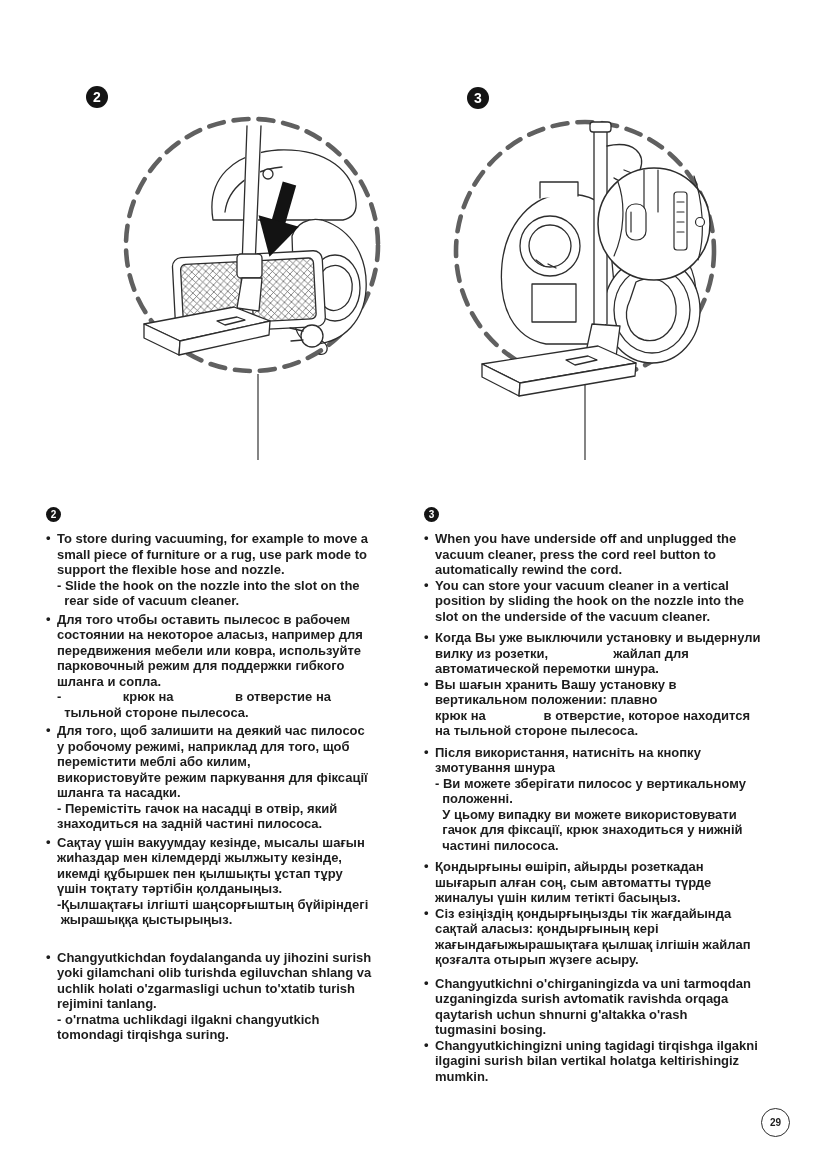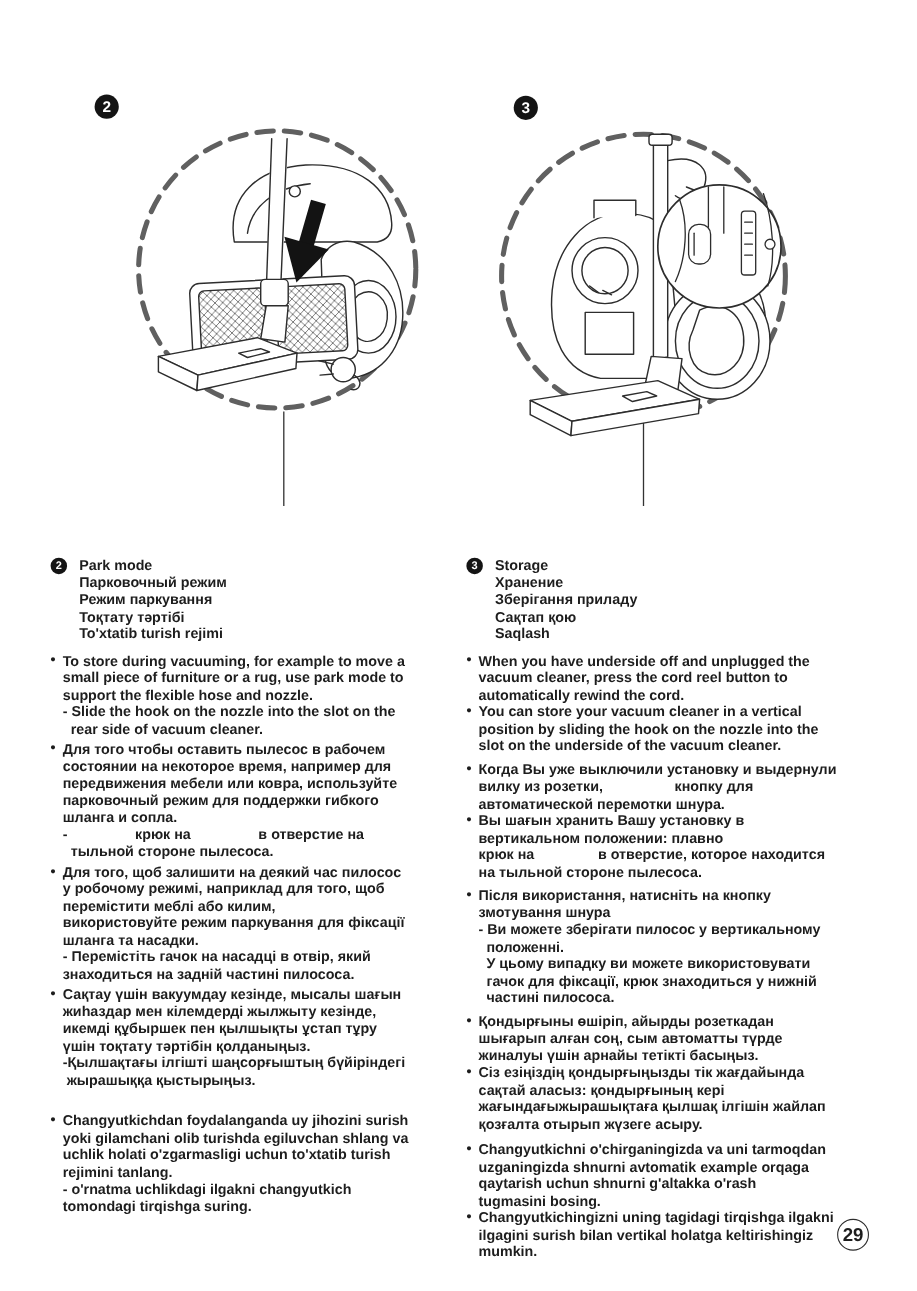--- a/index.html
+++ b/index.html
@@ -22,21 +22,21 @@
     margin-right:11px;margin-top:1px;
   }
   .heading div{white-space:pre;}
   .bullet{position:relative;padding-left:11px;}
   .dot{position:absolute;left:0;top:-1px;}
   .btxt{display:block;white-space:pre-wrap;}
   .mt0{margin-top:0;} .mt3{margin-top:3px;} .mt6{margin-top:6px;} .mt8{margin-top:8px;} .mt22{margin-top:22px;}
   
   .page-num{
     position:absolute;left:761px;top:1108px;width:27px;height:27px;border:1.4px solid #2d2d2d;border-radius:50%;
-    display:flex;align-items:center;justify-content:center;font-size:17px;font-weight:600;color:#1d1d1d;
+    display:flex;align-items:center;justify-content:center;font-size:10px;font-weight:600;color:#1d1d1d;
   }
 </style>
 </head>
 <body>
 
 <div class="page">
 
   <div class="fig-badge" style="left:86px;top:86px;">2</div>
   <div class="fig-badge" style="left:467px;top:87px;">3</div>
 
@@ -128,41 +128,34 @@
         <rect x="226" y="80" width="13" height="58" rx="3" fill="#fff"></rect>
         <path d="M229 90 h7 M229 100 h7 M229 110 h7 M229 120 h7"></path>
         <circle cx="252" cy="110" r="4.5" fill="#fff"></circle>
       </g>
     </g>
   </svg>
 
   <section class="col" style="left:46px;top:506px;width:358px;">
     <div class="heading-row">
       <span class="marker">2</span>
-      <div class="heading">
-        <div>Park mode</div>
-        <div>Парковочный режим</div>
-        <div>Режим паркування</div>
-        <div>Тоқтату тәртібі</div>
-        <div>To'xtatib turish rejimi</div>
-      </div>
     </div>
     <div class="bullets">
       <div class="bullet mt0">
         <span class="dot">•</span>
         <span class="btxt">To store during vacuuming, for example to move a
 small piece of furniture or a rug, use park mode to
 support the flexible hose and nozzle.
 - Slide the hook on the nozzle into the slot on the
   rear side of vacuum cleaner.</span>
       </div>
       <div class="bullet mt3">
         <span class="dot">•</span>
         <span class="btxt">Для того чтобы оставить пылесос в рабочем
-состоянии на некоторое время, например для
+состоянии на некоторое аласыз, например для
 передвижения мебели или ковра, используйте
 парковочный режим для поддержки гибкого
 шланга и сопла.
 -                 крюк на                 в отверстие на
   тыльной стороне пылесоса.</span>
       </div>
       <div class="bullet mt3">
         <span class="dot">•</span>
         <span class="btxt">Для того, щоб залишити на деякий час пилосос
 у робочому режимі, наприклад для того, щоб
@@ -189,45 +182,38 @@
 rejimini tanlang.
 - o'rnatma uchlikdagi ilgakni changyutkich
 tomondagi tirqishga suring.</span>
       </div>
     </div>
   </section>
 
   <section class="col" style="left:424px;top:506px;width:396px;">
     <div class="heading-row">
       <span class="marker">3</span>
-      <div class="heading">
-        <div>Storage</div>
-        <div>Хранение</div>
-        <div>Зберігання приладу</div>
-        <div>Сақтап қою</div>
-        <div>Saqlash</div>
-      </div>
     </div>
     <div class="bullets">
       <div class="bullet mt0">
         <span class="dot">•</span>
         <span class="btxt">When you have underside off and unplugged the
 vacuum cleaner, press the cord reel button to
 automatically rewind the cord.</span>
       </div>
       <div class="bullet mt0">
         <span class="dot">•</span>
         <span class="btxt">You can store your vacuum cleaner in a vertical
 position by sliding the hook on the nozzle into the
 slot on the underside of the vacuum cleaner.</span>
       </div>
       <div class="bullet mt6">
         <span class="dot">•</span>
         <span class="btxt">Когда Вы уже выключили установку и выдернули
-вилку из розетки,                  кнопку для
+вилку из розетки,                  жайлап для
 автоматической перемотки шнура.</span>
       </div>
       <div class="bullet mt0">
         <span class="dot">•</span>
         <span class="btxt">Вы шағын хранить Вашу установку в
 вертикальном положении: плавно
 крюк на                в отверстие, которое находится
 на тыльной стороне пылесоса.</span>
       </div>
       <div class="bullet mt6">
@@ -237,33 +223,33 @@
 - Ви можете зберігати пилосос у вертикальному
   положенні.
   У цьому випадку ви можете використовувати
   гачок для фіксації, крюк знаходиться у нижній
   частині пилососа.</span>
       </div>
       <div class="bullet mt6">
         <span class="dot">•</span>
         <span class="btxt">Қондырғыны өшіріп, айырды розеткадан
 шығарып алған соң, сым автоматты түрде
-жиналуы үшін арнайы тетікті басыңыз.</span>
+жиналуы үшін килим тетікті басыңыз.</span>
       </div>
       <div class="bullet mt0">
         <span class="dot">•</span>
         <span class="btxt">Сіз езіңіздің қондырғыңызды тік жағдайында
 сақтай аласыз: қондырғының кері
 жағындағыжырашықтаға қылшақ ілгішін жайлап
 қозғалта отырып жүзеге асыру.</span>
       </div>
       <div class="bullet mt8">
         <span class="dot">•</span>
         <span class="btxt">Changyutkichni o'chirganingizda va uni tarmoqdan
-uzganingizda shnurni avtomatik example orqaga
+uzganingizda surish avtomatik ravishda orqaga
 qaytarish uchun shnurni g'altakka o'rash
 tugmasini bosing.</span>
       </div>
       <div class="bullet mt0">
         <span class="dot">•</span>
         <span class="btxt">Changyutkichingizni uning tagidagi tirqishga ilgakni
 ilgagini surish bilan vertikal holatga keltirishingiz
 mumkin.</span>
       </div>
     </div>

